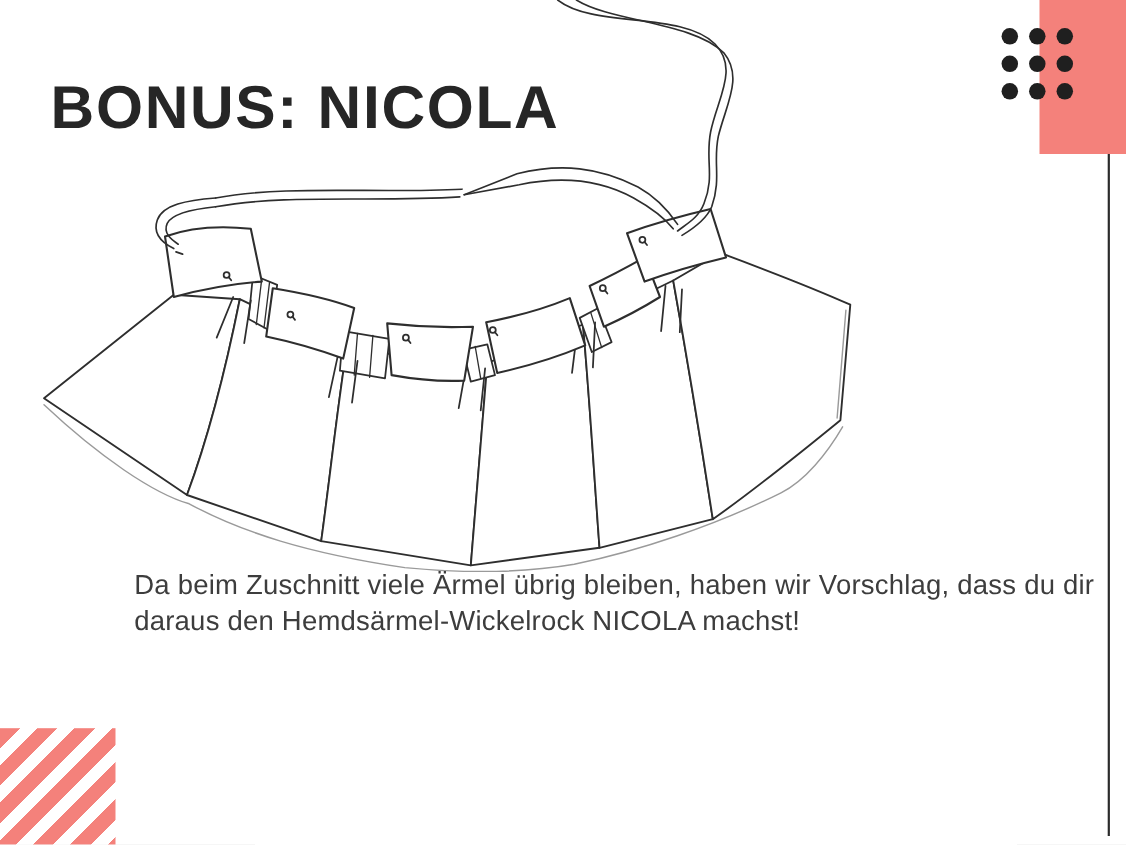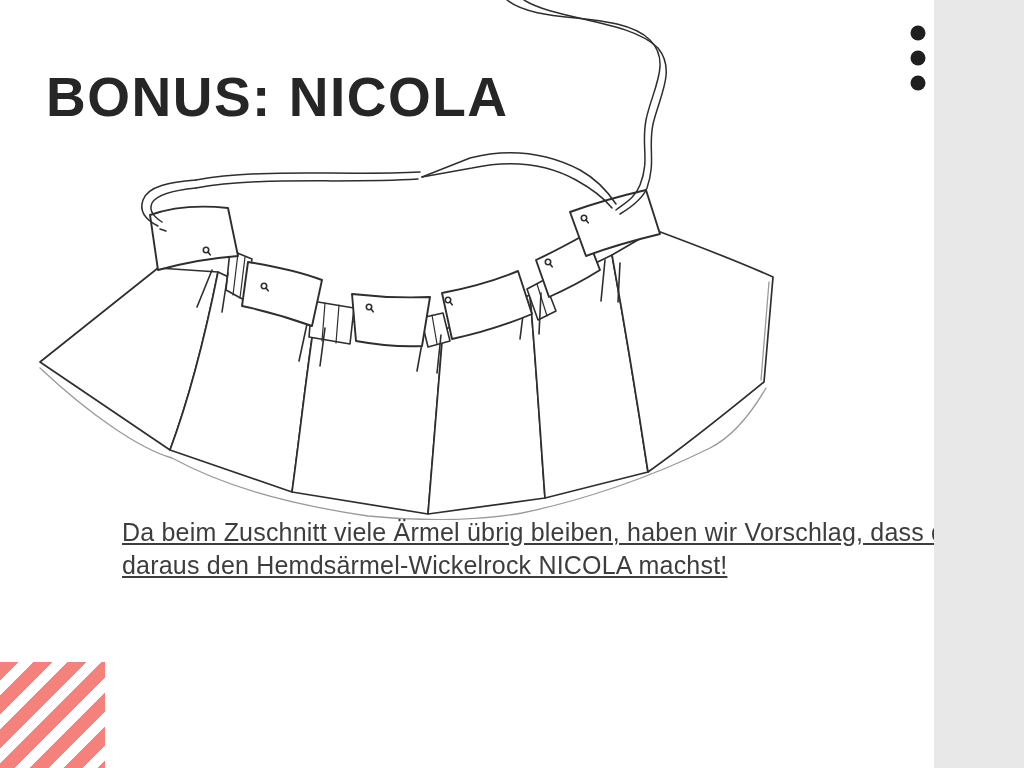--- a/index.html
+++ b/index.html
@@ -1,18 +1,18 @@
 <!DOCTYPE html>
 <html><head>
 <meta charset="utf-8">
 <style>
   html,body{margin:0;padding:0;background:#e8e8e8;}
   .slide{
     position:relative;
-    width:934px;height:768px;
+    width:1024px;height:768px;
     background:#ffffff;
     overflow:hidden;
     font-family:"Liberation Sans", sans-serif;
   }
   
   .title{
     position:absolute;
     left:46px;top:28px;
     font-size:55px;
     font-weight:800;
@@ -60,21 +60,21 @@
   .body-text{
     position:absolute;
     left:122px;top:516px;
     width:880px;
     z-index:3;
     font-size:25px;
     line-height:33px;
     letter-spacing:0.2px;
     color:#3d3d3d;
   }
-  .body-text p{margin:0;text-decoration:underline;}
+  .body-text p{margin:0;}
   .body-text p + p{margin-top:31px;}
 </style>
 </head>
 <body>
 
 <div class="slide">
 
   <h1 class="title">BONUS: NICOLA</h1>
 
   <svg class="sketch" viewBox="0 0 800 520" aria-hidden="true">

